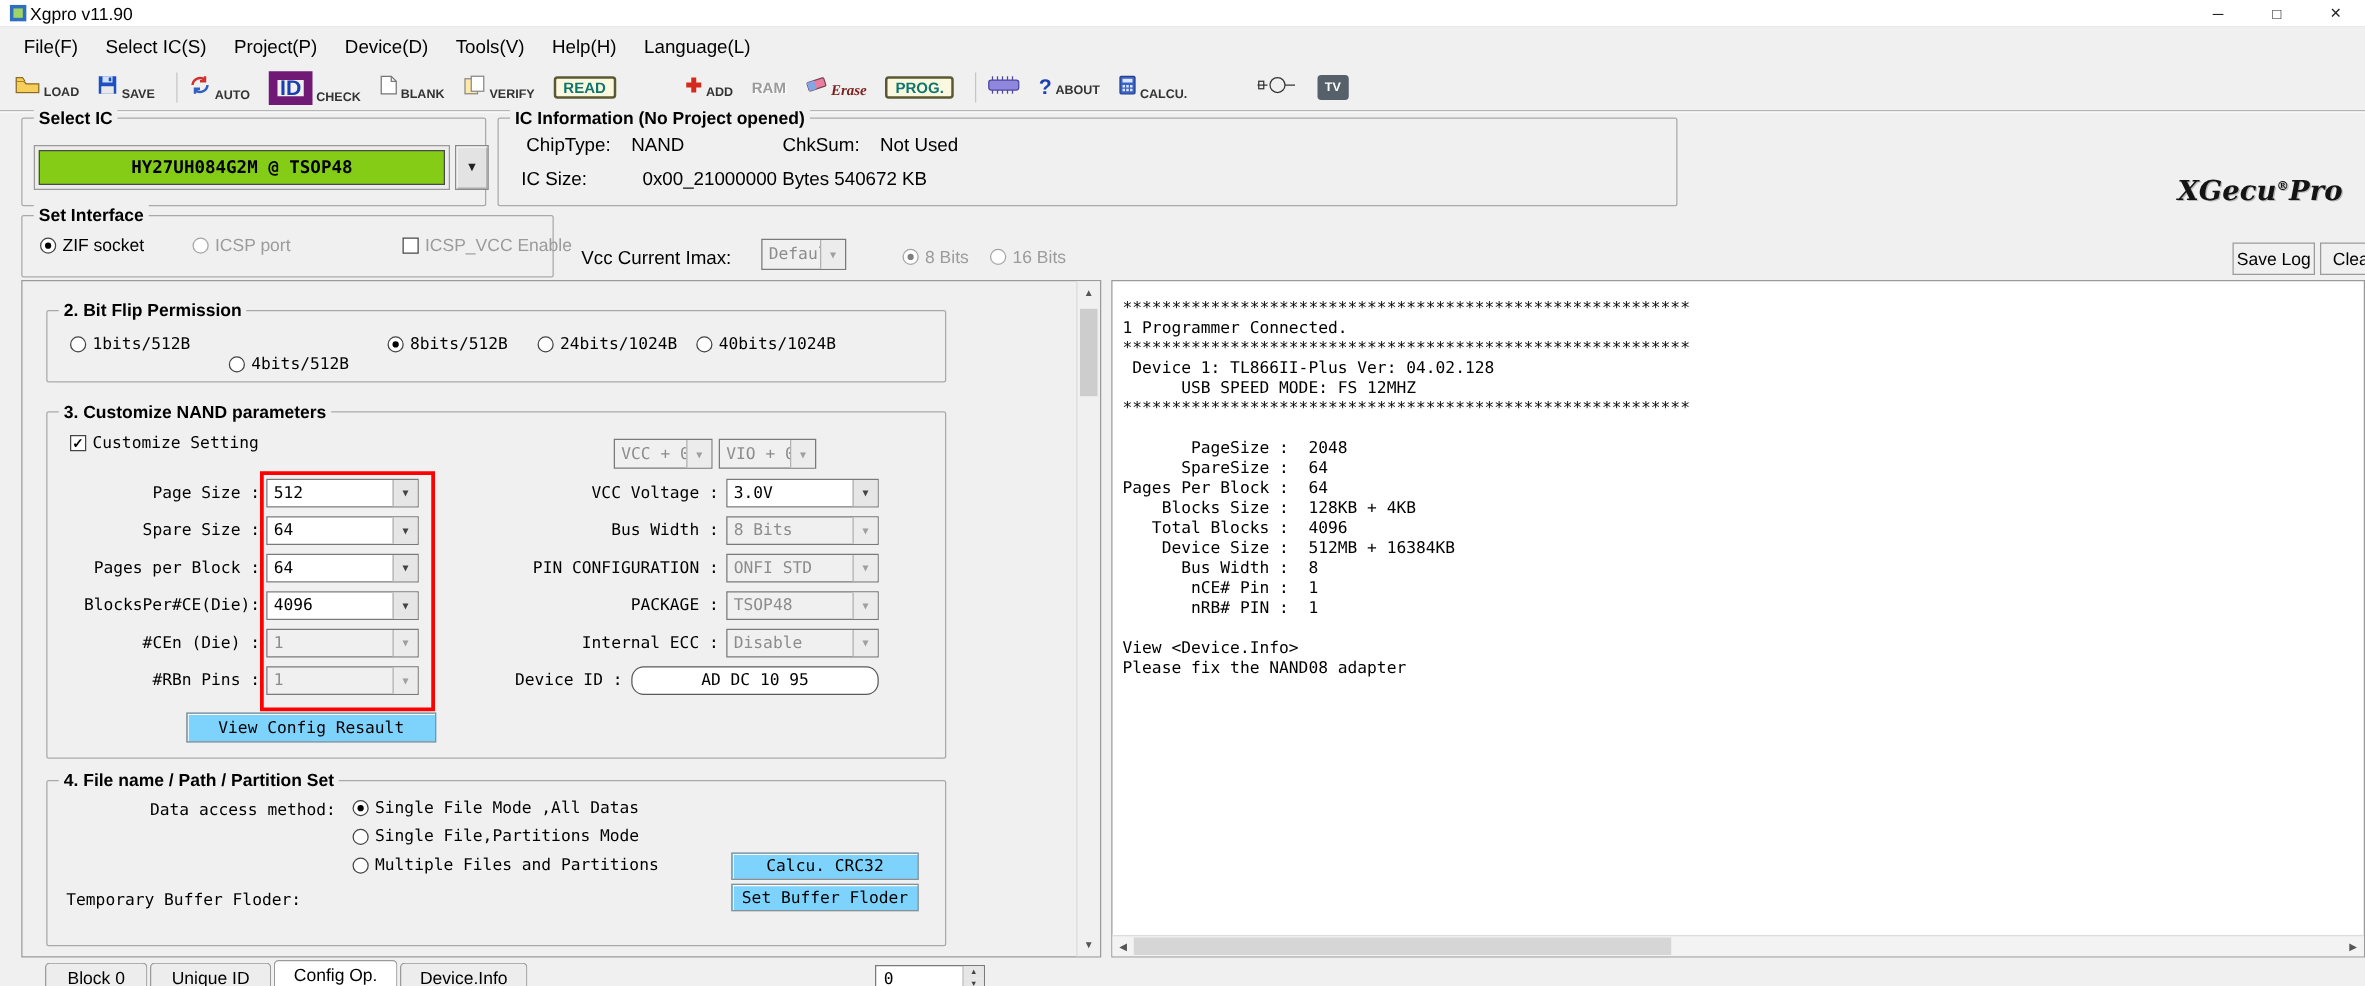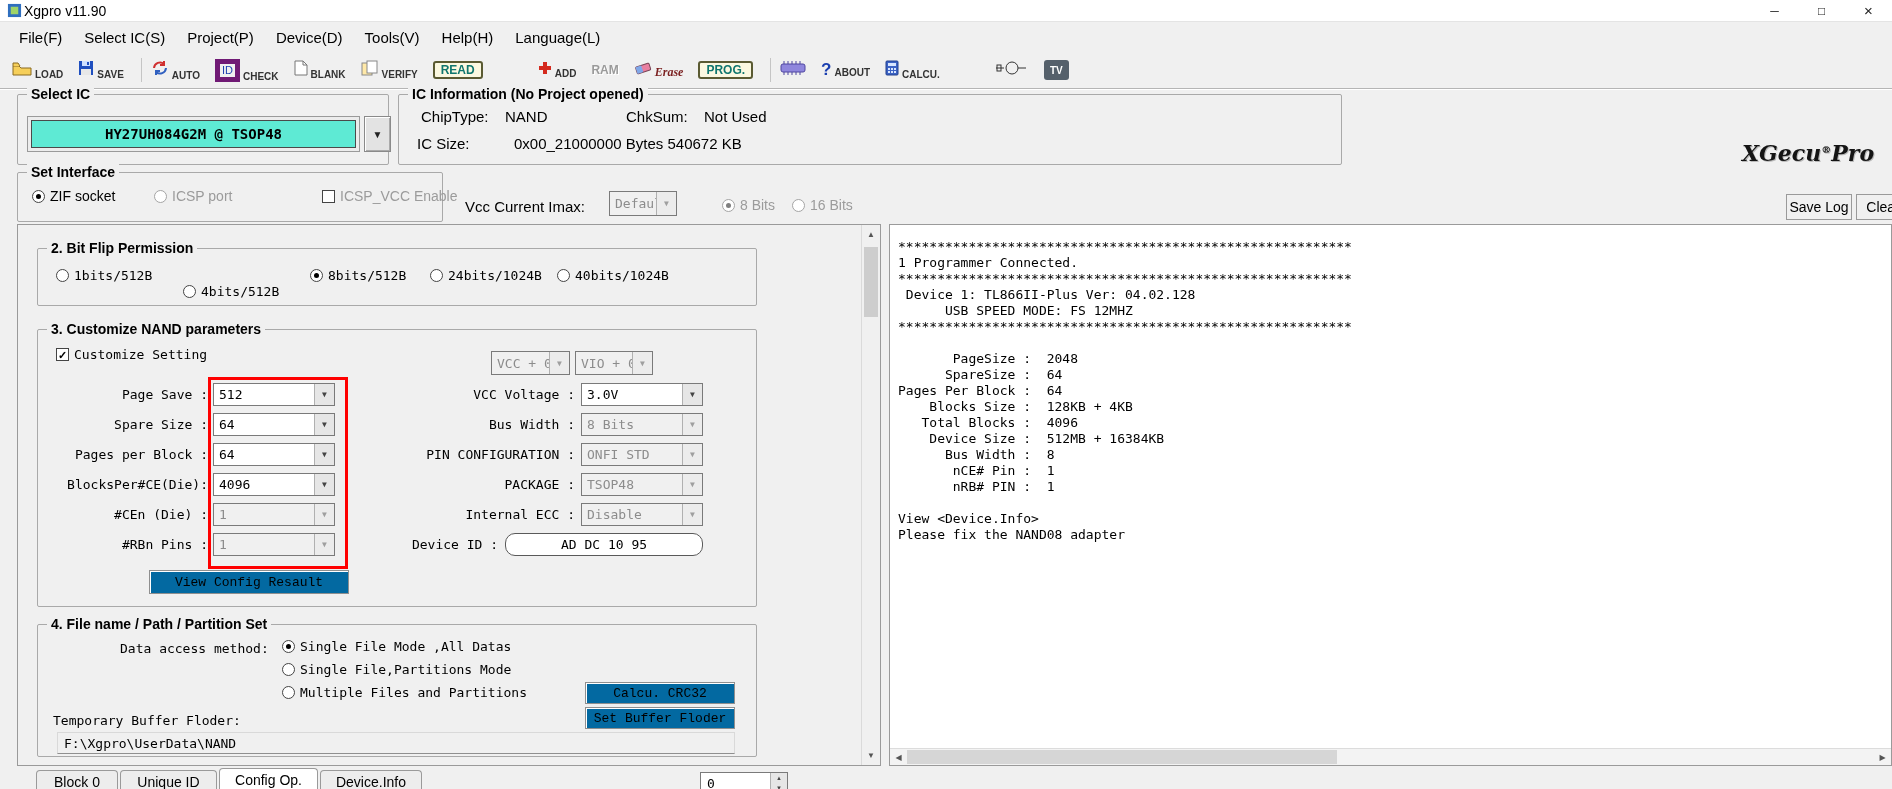--- a/index.html
+++ b/index.html
@@ -24,32 +24,32 @@
            padding-left:12px;box-sizing:border-box;border-bottom:1px solid #b5b5b5;box-shadow:0 1px 0 #fff;}
   .titem{display:flex;align-items:flex-end;gap:3px;margin-right:15px;}
   .tlabel{font-size:10px;font-weight:bold;color:#333;line-height:11px;white-space:nowrap;}
   .tsep{width:1px;height:24px;background:#c5c5c5;margin:0 9px 0 2px;}
   .tspace{width:40px;}
   .keycap{border:2px solid #5a5a32;border-radius:3px;background:#fbf8e0;padding:0 6px;
           font-size:12px;font-weight:bold;color:#0f766e;}
   .ram-text{font-size:12px;font-weight:bold;color:#9a9a9a;text-shadow:1px 1px 0 #fff;}
   .erase-label{font-family:"Liberation Serif",serif;font-style:italic;font-weight:bold;color:#7a1f1f;font-size:12px;}
   .about-q{font-size:17px;font-weight:bold;color:#1b3fb0;line-height:16px;}
-  .id-badge{font-size:11px;font-weight:normal;color:#1b3fb0;border:5px solid #701a75;padding:0 2px;line-height:13px;}
+  .id-badge{font-size:17px;font-weight:bold;color:#1b3fb0;border:7px solid #701a75;padding:0 2px;line-height:13px;}
   .tv-box{width:25px;height:20px;background:#55606b;color:#fff;font-size:10px;font-weight:bold;
           display:flex;align-items:center;justify-content:center;border-radius:3px;}
 
   
   .groupbox{position:absolute;border:1px solid #a9a9a9;border-radius:2px;}
   .gcaption{position:absolute;top:-9px;left:9px;background:#f0f0f0;padding:0 4px;font-size:14px;
             font-weight:bold;white-space:nowrap;line-height:16px;}
 
   .ic-combo-frame{position:absolute;left:9px;top:21px;width:333px;height:36px;border:1px solid #9a9a9a;
                   background:#ececec;padding:3px;box-sizing:border-box;}
-  .ic-combo-value{width:100%;height:100%;border:1px solid #4a4a4a;background:#5eead4;display:flex;
+  .ic-combo-value{width:100%;height:100%;border:1px solid #4a4a4a;background:#84cc16;display:flex;
                   align-items:center;justify-content:center;font-family:"DejaVu Sans Mono",monospace;
                   font-weight:bold;font-size:14px;box-sizing:border-box;}
   .ic-combo-btn{position:absolute;left:346px;top:21px;width:27px;height:36px;background:#e3e3e3;
                 border:1px solid #8a8a8a;box-shadow:inset 1px 1px 0 #fff, inset -1px -1px 0 #aaa;
                 display:flex;align-items:center;justify-content:center;font-size:10px;color:#222;box-sizing:border-box;}
 
   .info-text{position:absolute;font-size:15px;white-space:nowrap;}
 
   .logo{position:absolute;left:1742px;top:140px;font-family:"DejaVu Serif",serif;font-weight:bold;
         font-style:italic;font-size:22px;color:#141414;text-shadow:1px 1px 0 #b9b9b9;white-space:nowrap;}
@@ -67,22 +67,22 @@
   .mono{font-family:"DejaVu Sans Mono",monospace;font-size:13px;}
 
   .combo{position:absolute;height:23px;background:#fff;border:1px solid #7a7a7a;display:flex;
          align-items:center;font-family:"DejaVu Sans Mono",monospace;font-size:13px;box-sizing:border-box;}
   .cval{flex:1;padding-left:5px;overflow:hidden;white-space:nowrap;}
   .carrow{width:19px;align-self:stretch;display:flex;align-items:center;justify-content:center;
           background:#e6e6e6;border-left:1px solid #b0b0b0;font-size:8px;color:#444;flex:none;}
   .combo.disabled{background:#f0f0f0;color:#8c8c8c;}
   .combo.disabled .carrow{color:#9f9f9f;background:#ececec;}
 
-  .pbtn{position:absolute;background:#0369a1;border:1px solid #8f8f8f;display:flex;align-items:center;
-        justify-content:center;box-sizing:border-box;box-shadow:inset 1px 1px 0 #fff;font-family:Liberation Mono, monospace;}
+  .pbtn{position:absolute;background:#7dd3fc;border:1px solid #8f8f8f;display:flex;align-items:center;
+        justify-content:center;box-sizing:border-box;box-shadow:inset 1px 1px 0 #fff;}
 
   .flabel{position:absolute;font-family:"DejaVu Sans Mono",monospace;font-size:13px;white-space:pre;
           text-align:right;line-height:16px;}
 
   .redbox{position:absolute;border:3px solid #ff0000;pointer-events:none;}
 
   
   .left-panel{position:absolute;left:17px;top:224px;width:864px;height:542px;border:1px solid #9a9a9a;
               background:#f0f0f0;box-sizing:border-box;}
   .log-panel{position:absolute;left:889px;top:224px;width:1003px;height:542px;background:#fff;
@@ -354,21 +354,21 @@
     </div>
 
     <div class="groupbox" style="left:19px;top:104px;width:718px;height:276px;">
       <span class="gcaption">3. Customize NAND parameters</span>
 
       <span class="ctl checked" style="left:18px;top:17px;">
         <span class="cbox">✓</span>
         <span class="mono">Customize Setting</span>
       </span>
 
-      <span class="flabel" style="left:0;width:170px;top:57px;">Page Save :</span>
+      <span class="flabel" style="left:0;width:170px;top:57px;">Page Size :</span>
       <span class="flabel" style="left:0;width:170px;top:87px;">Spare Size :</span>
       <span class="flabel" style="left:0;width:170px;top:117px;">Pages per Block :</span>
       <span class="flabel" style="left:0;width:170px;top:147px;">BlocksPer#CE(Die):</span>
       <span class="flabel" style="left:0;width:170px;top:177px;">#CEn (Die) :</span>
       <span class="flabel" style="left:0;width:170px;top:207px;">#RBn Pins :</span>
 
       <div class="combo" style="left:175px;top:53px;width:122px;">
         <span class="cval">512</span>
         <span class="carrow">▼</span>
       </div>
@@ -456,23 +456,20 @@
         <span class="rdot"></span>
         <span class="mono">Multiple Files and Partitions</span>
       </span>
       <div class="pbtn mono" style="left:547px;top:57px;width:150px;height:22px;">
         <span>Calcu. CRC32</span>
       </div>
       <div class="pbtn mono" style="left:547px;top:82px;width:150px;height:22px;">
         <span>Set Buffer Floder</span>
       </div>
       <span class="flabel" style="left:15px;top:88px;text-align:left;">Temporary Buffer Floder:</span>
-      <div class="pathfield" style="left:19px;top:107px;width:678px;height:22px;">
-        <span>F:\Xgpro\UserData\NAND</span>
-      </div>
     </div>
 
     <div class="vscroll">
       <span class="sb-btn" style="top:0;">
           <span>▲</span>
         </span>
       <span class="sb-thumb" style="top:22px;height:70px;"></span>
       <span class="sb-btn" style="bottom:0;">
           <span>▼</span>
         </span>

